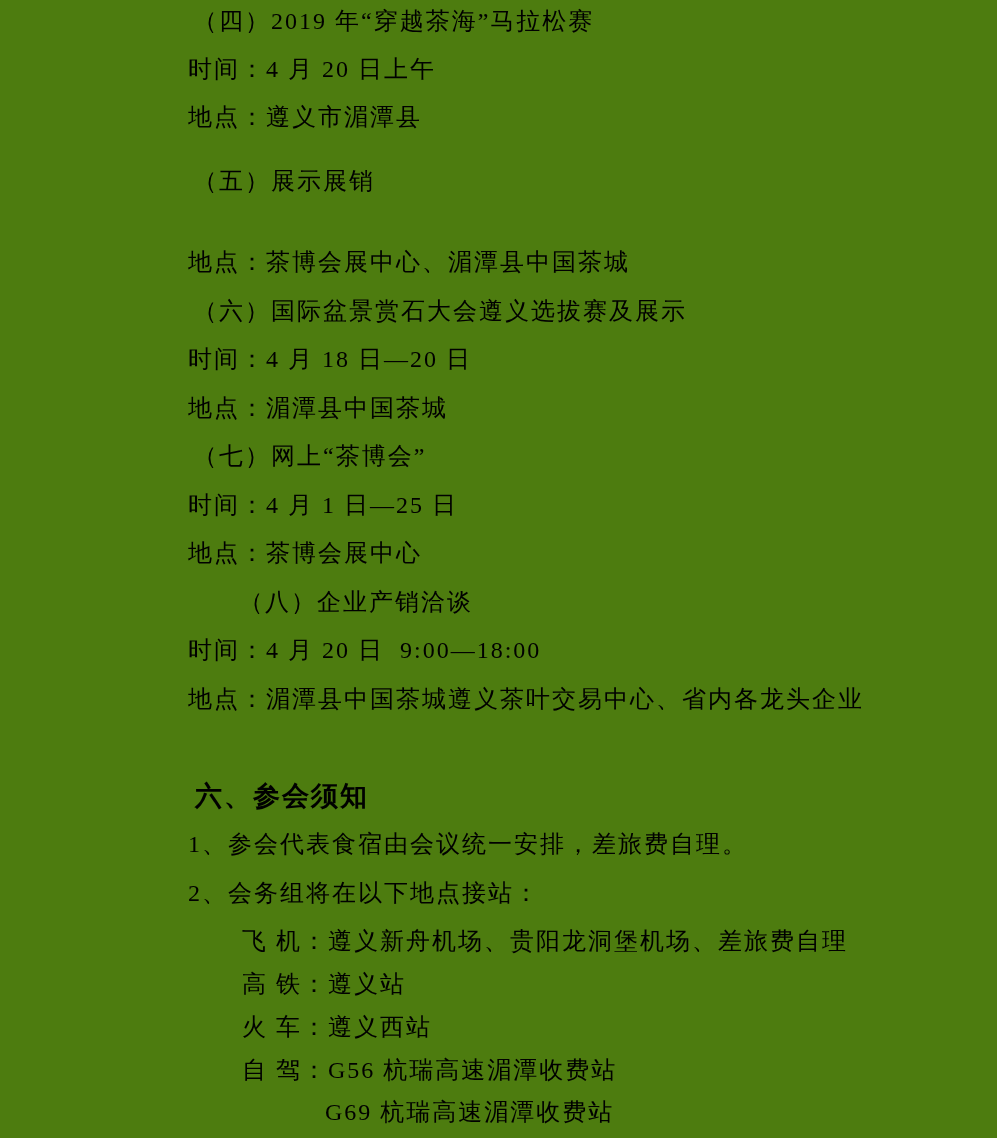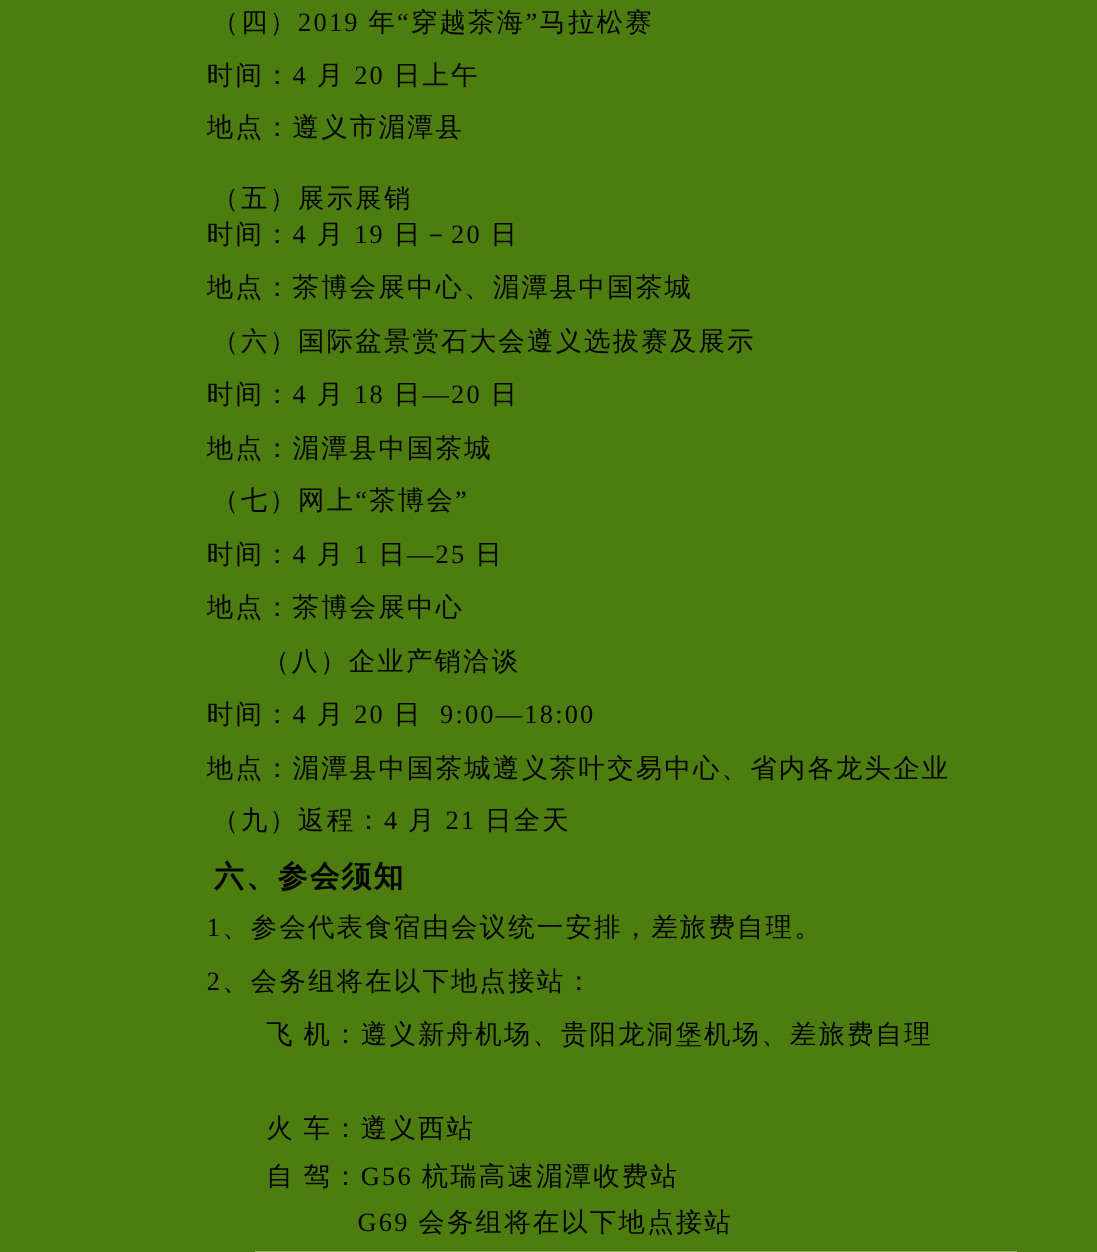--- a/index.html
+++ b/index.html
@@ -32,32 +32,31 @@
   .line.transport-cont { left: 325px; }
 </style>
 </head>
 <body>
 
 <div class="page">
   <div class="line item" style="top: 6px;">（四）2019 年“穿越茶海”马拉松赛</div>
   <div class="line detail" style="top: 54px;">时间：4 月 20 日上午</div>
   <div class="line detail" style="top: 102px;">地点：遵义市湄潭县</div>
   <div class="line item" style="top: 150px; margin-top: 16px;">（五）展示展销</div>
-  <div class="line detail" style="top: 199px;">时间：4 月 19 日－20 日</div>
   <div class="line detail" style="top: 247px;">地点：茶博会展中心、湄潭县中国茶城</div>
   <div class="line item" style="top: 296px;">（六）国际盆景赏石大会遵义选拔赛及展示</div>
   <div class="line detail" style="top: 344px;">时间：4 月 18 日—20 日</div>
   <div class="line detail" style="top: 393px;">地点：湄潭县中国茶城</div>
   <div class="line item" style="top: 441px;">（七）网上“茶博会”</div>
   <div class="line detail" style="top: 490px;">时间：4 月 1 日—25 日</div>
   <div class="line detail" style="top: 538px;">地点：茶博会展中心</div>
   <div class="line item" style="top: 587px; margin-left: 46px;">（八）企业产销洽谈</div>
   <div class="line detail" style="top: 635px;">时间：4 月 20 日  9:00—18:00</div>
   <div class="line detail" style="top: 684px;">地点：湄潭县中国茶城遵义茶叶交易中心、省内各龙头企业</div>
-  <div class="line item" style="top: 732px;">（九）返程：4 月 21 日全天</div>
   <div class="line section" style="top: 781px;">六、参会须知</div>
   <div class="line numbered" style="top: 829px;">1、参会代表食宿由会议统一安排，差旅费自理。</div>
   <div class="line numbered" style="top: 878px;">2、会务组将在以下地点接站：</div>
   <div class="line transport" style="top: 926px;">飞 机：遵义新舟机场、贵阳龙洞堡机场、差旅费自理</div>
+  <div class="line transport" style="top: 969px;">高 铁：遵义站</div>
   <div class="line transport" style="top: 1012px;">火 车：遵义西站</div>
   <div class="line transport" style="top: 1055px;">自 驾：G56 杭瑞高速湄潭收费站</div>
-  <div class="line transport-cont" style="top: 1097px;">G69 会务组将在以下地点接站</div>
+  <div class="line transport-cont" style="top: 1097px;">G69 杭瑞高速湄潭收费站</div>
 </div>
 
 </body></html>

